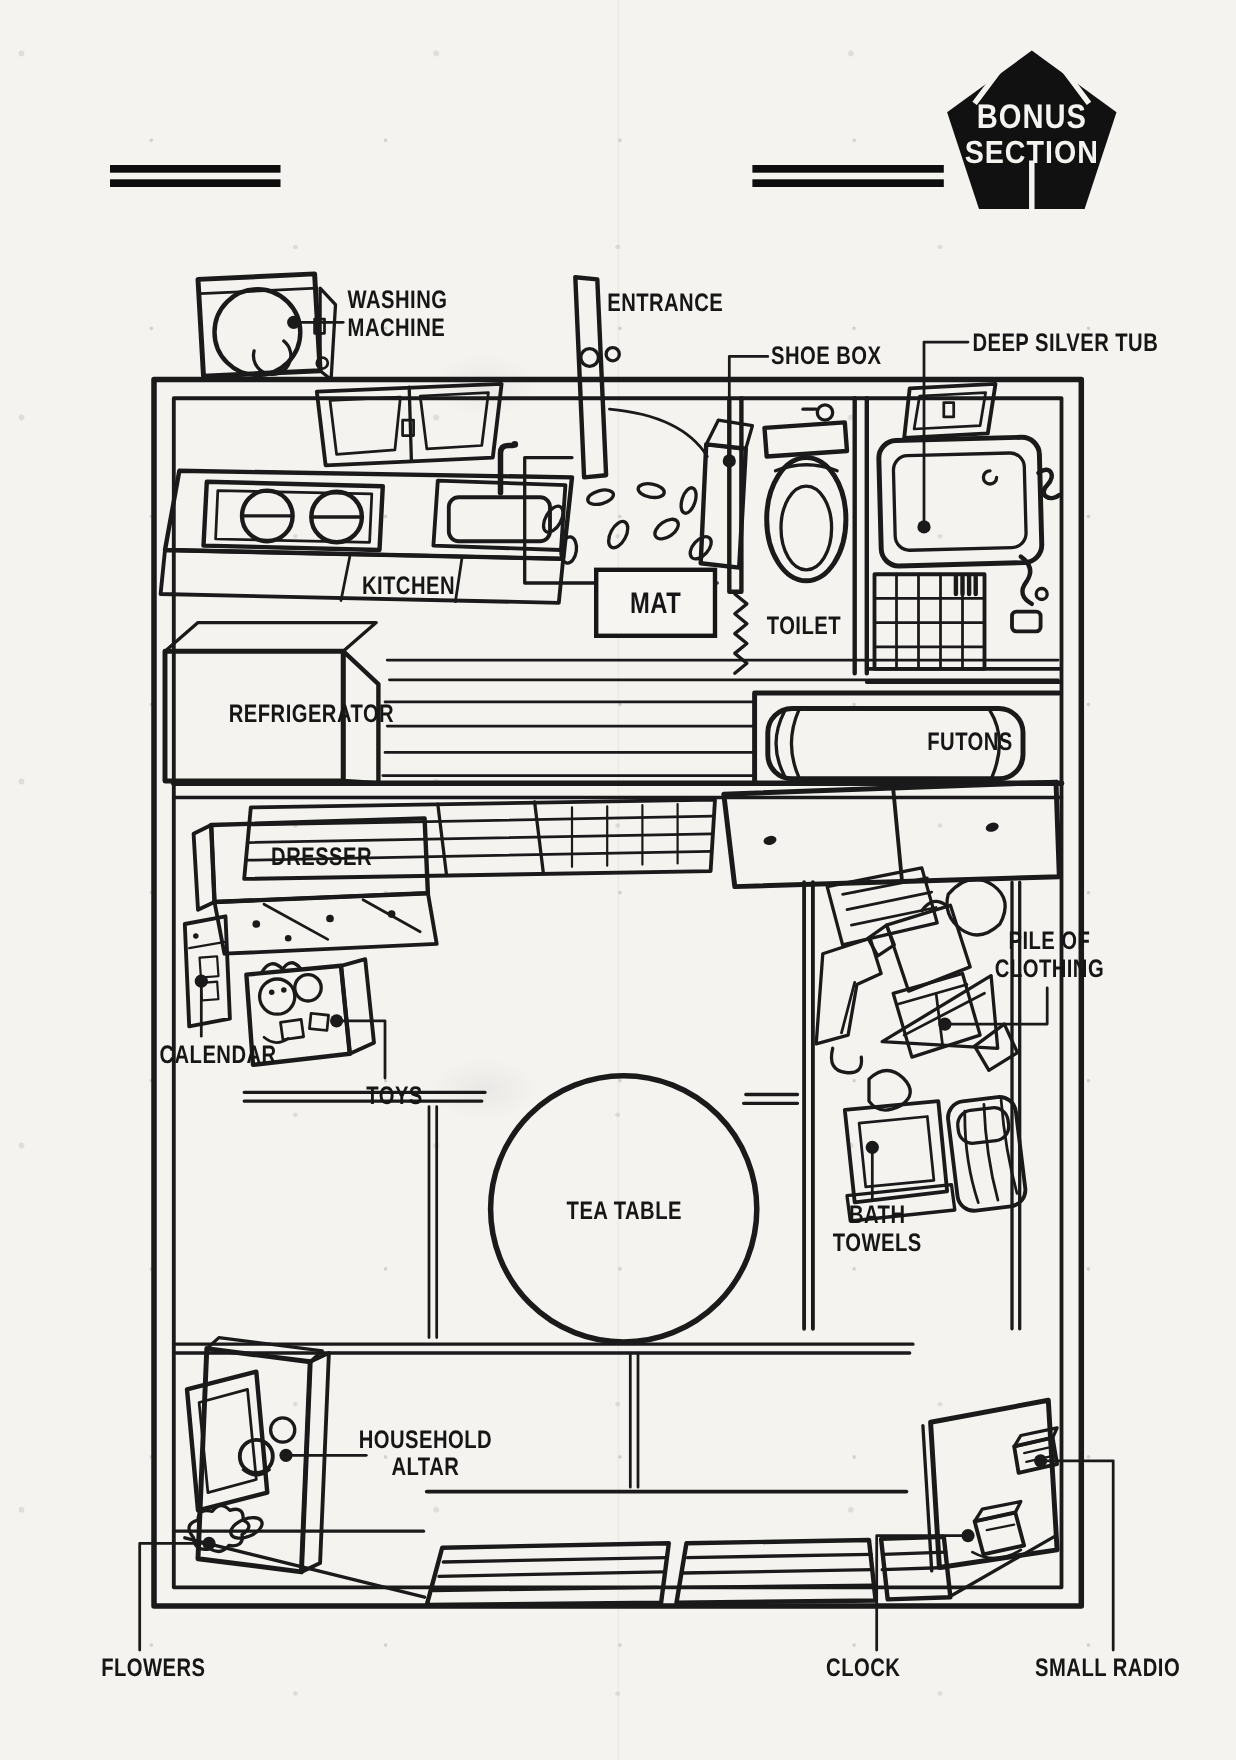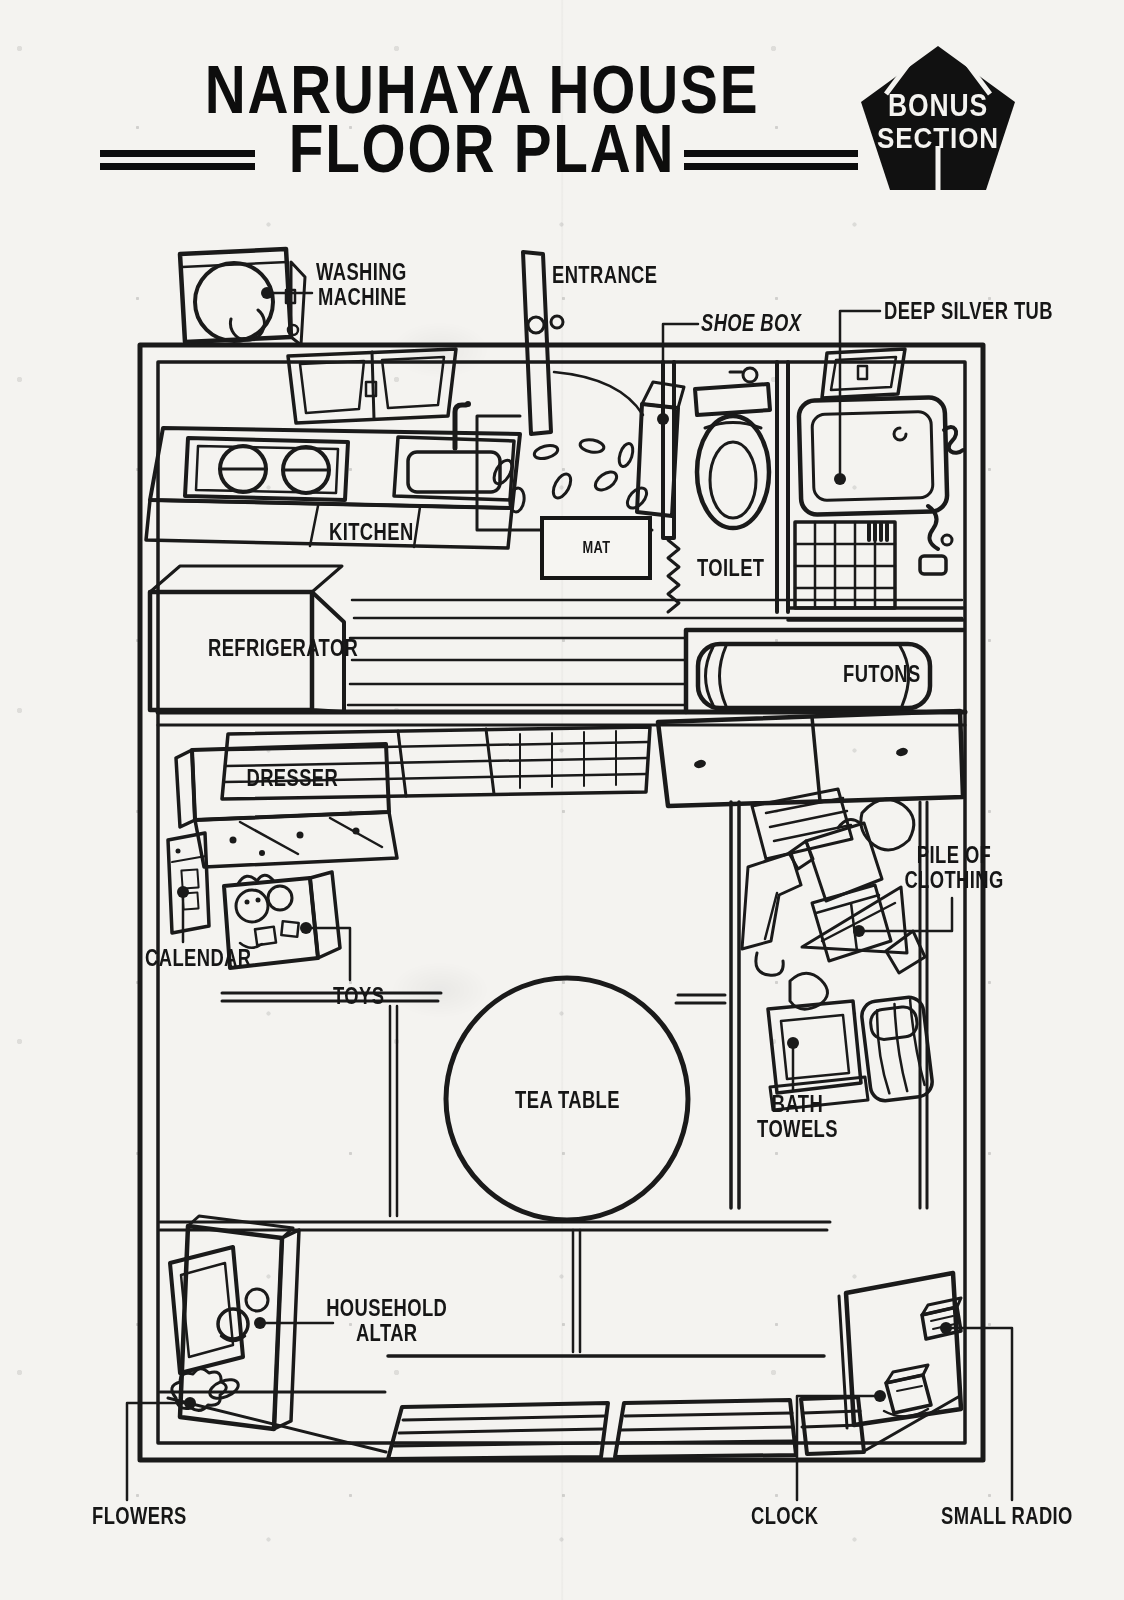--- a/index.html
+++ b/index.html
@@ -15,42 +15,38 @@
       linear-gradient(to right, transparent 49.9%, rgba(0,0,0,.04) 50%, transparent 50.15%);
     background-size:213px 171px, 293px 263px, 377px 331px, 760px 640px, 100% 100%;
     background-position:31px 42px, 122px 93px, 208px 214px, 60px 30px, 0 0;
   }
   .lbl{position:absolute;font-weight:bold;font-size:23px;line-height:1.09;letter-spacing:.5px;}
   .lbl .t{display:inline-block;white-space:pre-line;transform:scaleX(.8);transform-origin:0 0;}
   .lbl.center{text-align:center;}
   .lbl.center .t{transform-origin:50% 0;text-align:center;}
   .mat-box{position:absolute;border:4px solid #161616;background:#f6f5f2;
     display:flex;align-items:center;justify-content:center;
-    font-weight:bold;font-size:16px;letter-spacing:.5px;}
+    font-weight:bold;font-size:27px;letter-spacing:.5px;}
   .mat-box .t{display:inline-block;transform:scaleX(.8);}
   .title{position:absolute;left:62px;top:58px;width:840px;text-align:center;
     font-weight:bold;color:#0d0d0d;}
   .title .tl{display:block;font-size:63px;line-height:1.0;letter-spacing:2px;transform:scale(.9,1.1);}
   .title .tl2{margin-top:-4px;}
   .bar{position:absolute;height:7px;background:#0d0d0d;}
   .plan *{stroke:#1a1a1a;fill:none;stroke-linecap:round;stroke-linejoin:round;}
   .plan .fill{fill:#1a1a1a;stroke:none;}
   .badge-wrap{position:absolute;left:858px;top:44px;width:160px;height:148px;}
   .badge-wrap text{fill:#f4f3f0;stroke:none;font-family:"Liberation Sans",sans-serif;
     font-weight:bold;letter-spacing:1px;}
 </style>
 </head>
 <body>
 
 <div class="page">
 
-  <div class="title">
-    <span class="tl">NARUHAYA HOUSE</span>
-    <span class="tl tl2">FLOOR PLAN</span>
-  </div>
   <div class="bar" style="left:100px;top:150px;width:155px;"></div>
   <div class="bar" style="left:100px;top:163px;width:155px;"></div>
   <div class="bar" style="left:684px;top:150px;width:174px;"></div>
   <div class="bar" style="left:684px;top:163px;width:174px;"></div>
 
   <div class="badge-wrap">
     <svg width="160" height="148" viewBox="0 0 160 148">
       <polygon points="80,2 157,58 128,146 32,146 3,58" fill="#111" stroke="none"></polygon>
       <path d="M52,18 L28,50 M108,18 L132,50 M80,102 V146" stroke="#f4f3f0" stroke-width="5" fill="none"></path>
       <text x="80" y="72" font-size="31" text-anchor="middle" textLength="100" lengthAdjust="spacingAndGlyphs">BONUS</text>
@@ -354,24 +350,24 @@
         <circle cx="260" cy="1323" r="6" class="fill"></circle>
       <path d="M186,1403 H127 V1500"></path>
         <circle cx="190" cy="1403" r="6" class="fill"></circle>
       <path d="M875,1396 H797 V1500"></path>
         <circle cx="880" cy="1396" r="6" class="fill"></circle>
       <path d="M951,1328 H1012 V1500"></path>
         <circle cx="946" cy="1328" r="6" class="fill"></circle>
     </g>
   </svg>
 
-  <div class="lbl" style="left:316px;top:260px;text-align:right;"><span class="t">WASHING
+  <div class="lbl" style="left:316px;top:260px;"><span class="t">WASHING
 MACHINE</span></div>
   <div class="lbl" style="left:552px;top:263px;"><span class="t">ENTRANCE</span></div>
-  <div class="lbl" style="left:701px;top:311px;font-style:italic;"><span class="t">SHOE BOX</span></div>
+  <div class="lbl" style="left:701px;top:311px;"><span class="t">SHOE BOX</span></div>
   <div class="lbl" style="left:884px;top:299px;"><span class="t">DEEP SILVER TUB</span></div>
   <div class="lbl" style="left:329px;top:520px;"><span class="t">KITCHEN</span></div>
   <div class="mat-box" style="left:540px;top:516px;width:104px;height:56px;">
       <span class="t">MAT</span>
     </div>
   <div class="lbl" style="left:697px;top:556px;"><span class="t">TOILET</span></div>
   <div class="lbl" style="left:167px;top:636px;margin-left:41px;"><span class="t">REFRIGERATOR</span></div>
   <div class="lbl" style="left:806px;top:662px;margin-left:37px;"><span class="t">FUTONS</span></div>
   <div class="lbl center" style="left:194px;top:766px;width:196px;"><span class="t">DRESSER</span></div>
   <div class="lbl" style="left:145px;top:946px;"><span class="t">CALENDAR</span></div>

